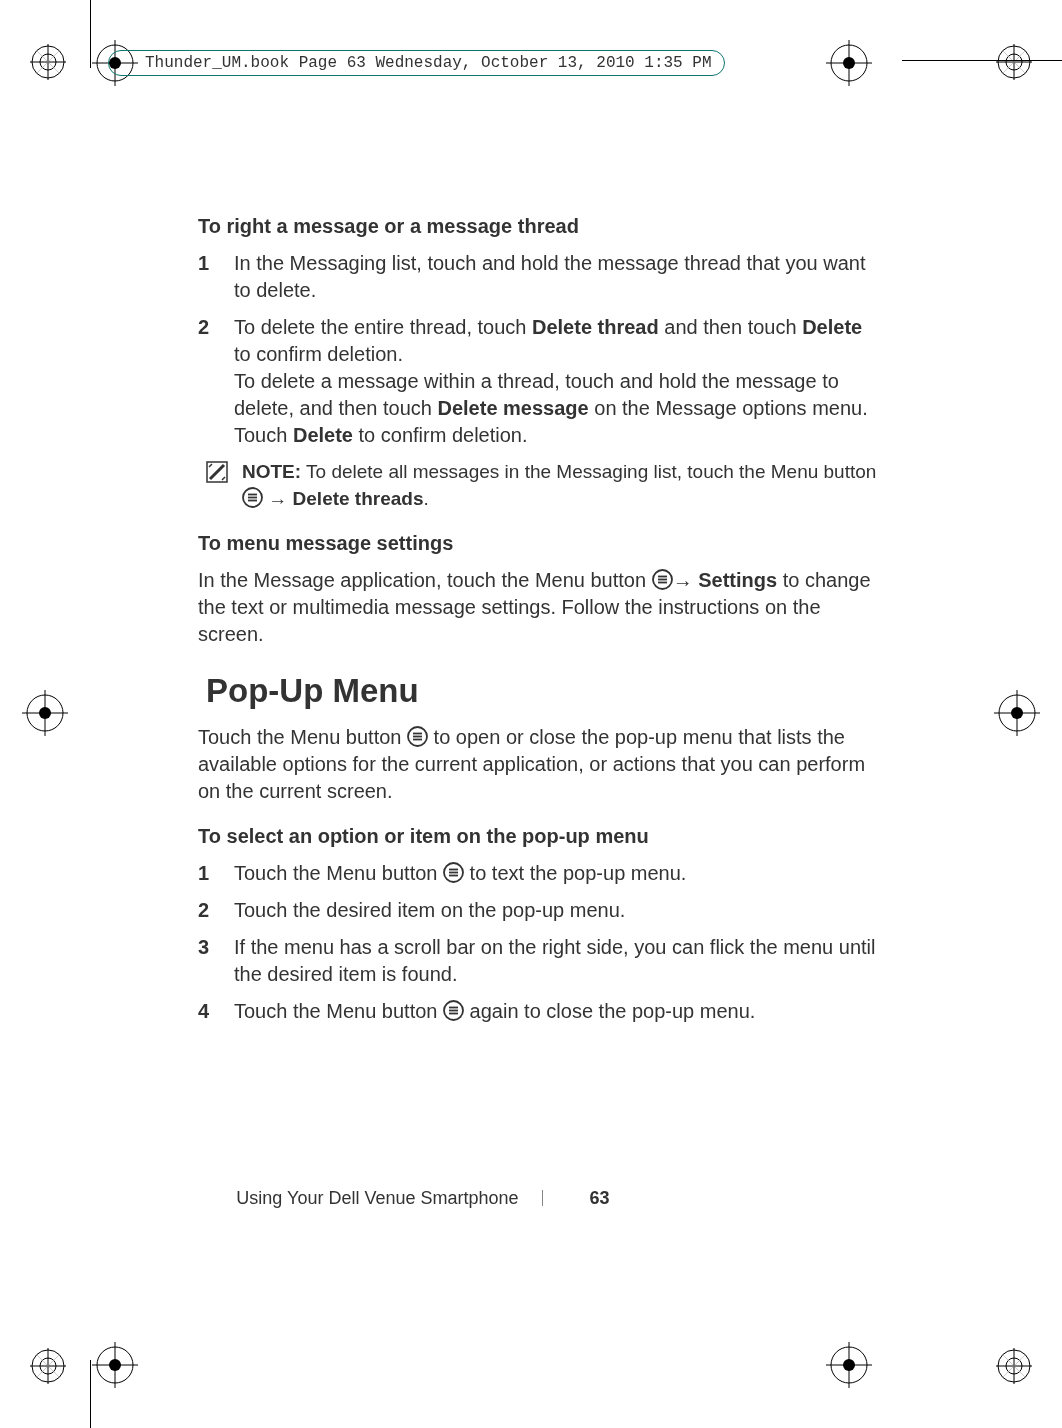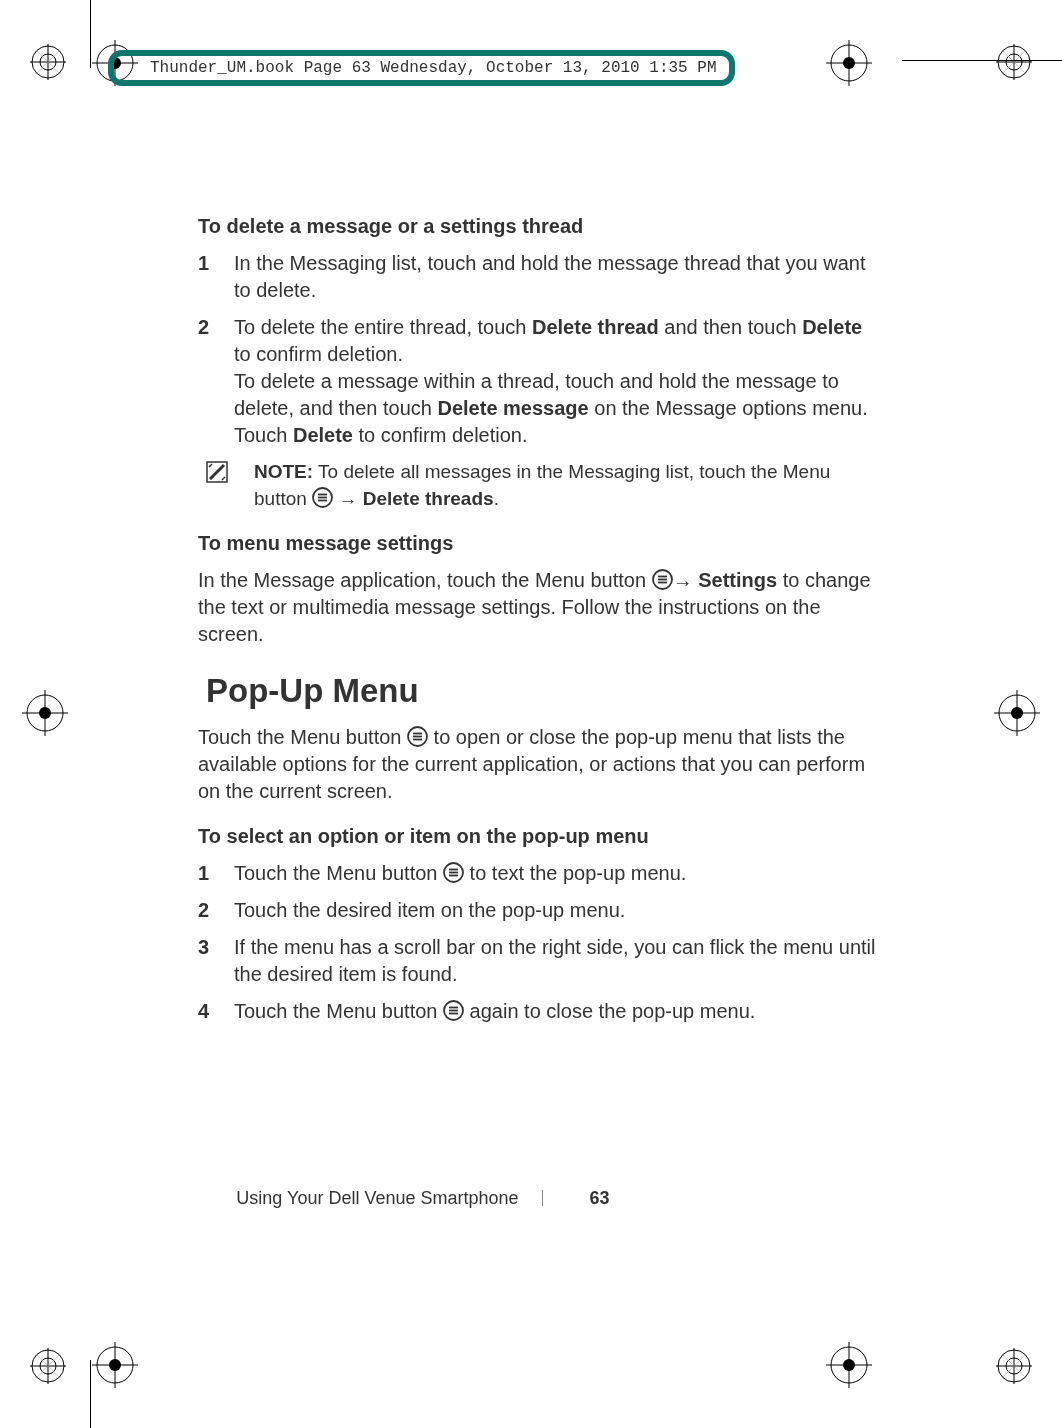--- a/index.html
+++ b/index.html
@@ -29,21 +29,21 @@
     background: #000;
   }
   .crosshair {
     position: absolute;
     width: 46px;
     height: 46px;
   }
   .crosshair svg { width: 100%; height: 100%; }
   .pill {
     position: absolute;
-    border: 6px solid #0f766e;
+    border: 1px solid #0f766e;
     border-radius: 14px;
     font-family: "Courier New", monospace;
     font-size: 16px;
     padding: 3px 12px 3px 36px;
     white-space: nowrap;
   }
   
   .content {
     position: absolute;
     left: 198px;
@@ -68,21 +68,21 @@
   }
   ol.steps li .num {
     position: absolute;
     left: -36px;
     top: 0;
     font-weight: 700;
   }
   .b { font-weight: 700; }
   .note-block {
     display: flex;
-    gap: 26px;
+    gap: 14px;
     padding-left: 8px;
     margin: 6px 0 20px 0;
     font-size: 19px;
     line-height: 1.4;
   }
   .note-icon {
     flex: 0 0 22px;
     width: 22px;
     height: 22px;
     margin-top: 2px;
@@ -222,21 +222,21 @@
     <g id="noteicon">
       <rect x="1" y="1" width="20" height="20" fill="#fff" stroke="#333" stroke-width="1.5"></rect>
       <path d="M4 18 L18 4" stroke="#333" stroke-width="3"></path>
       <path d="M3 6 L6 3 M16 19 L19 16" stroke="#333" stroke-width="1.5"></path>
     </g>
   </defs>
 </svg>
 
 <div class="content">
 
-  <div class="h3">To delete a message or a settings thread</div>
+  <div class="h3">To right a message or a message thread</div>
   <ol class="steps">
     <li>
       <span class="num">1</span>
       <span>In the Messaging list, touch and hold the message thread that you want to delete.</span>
     </li>
     <li>
       <span class="num">2</span>
       <span>To delete the entire thread, touch </span><span class="b">Delete thread</span><span> and then touch </span><span class="b">Delete</span><span> to confirm deletion.</span><br>
       <span>To delete a message within a thread, touch and hold the message to delete, and then touch </span><span class="b">Delete message</span><span> on the Message options menu. Touch </span><span class="b">Delete</span><span> to confirm deletion.</span>
     </li>

